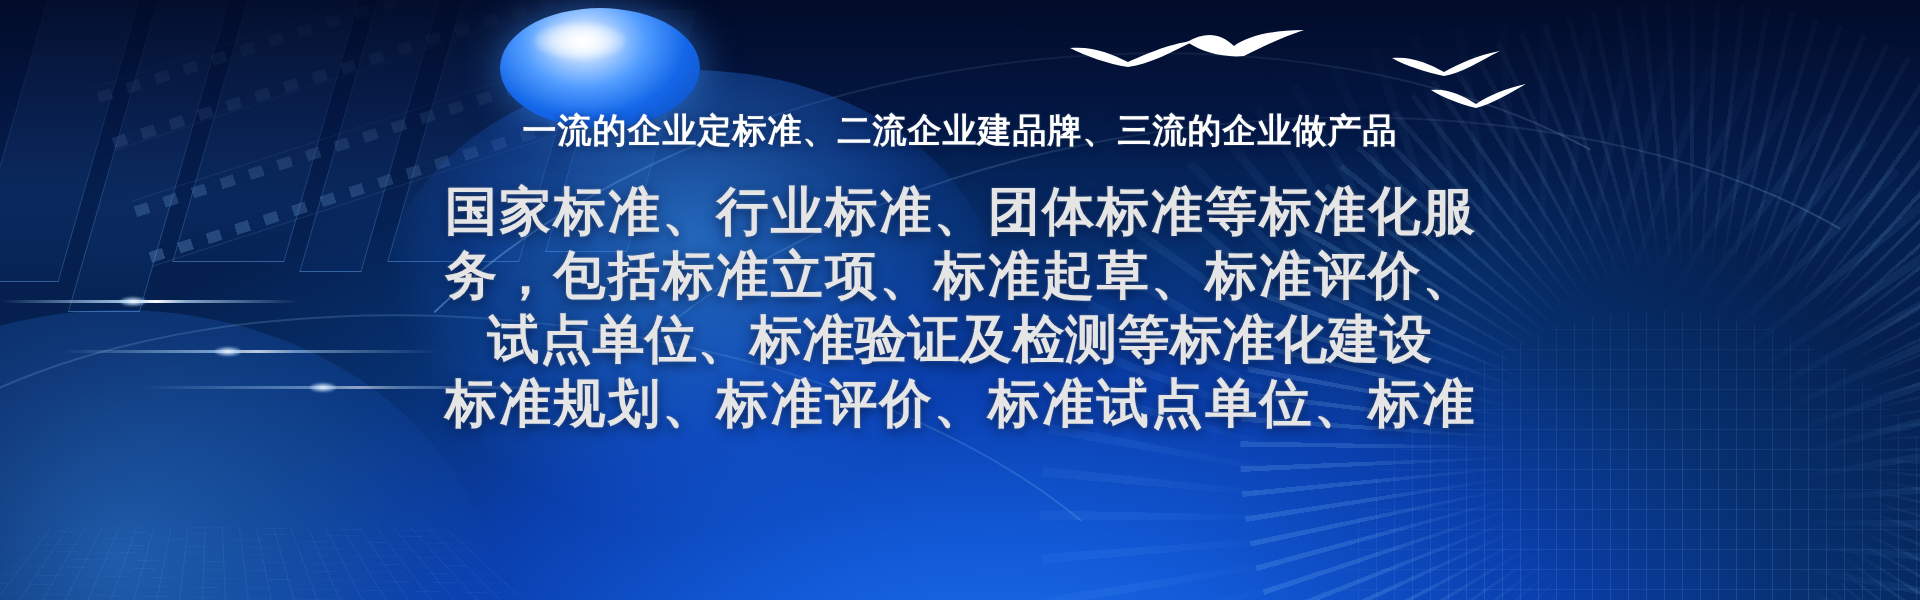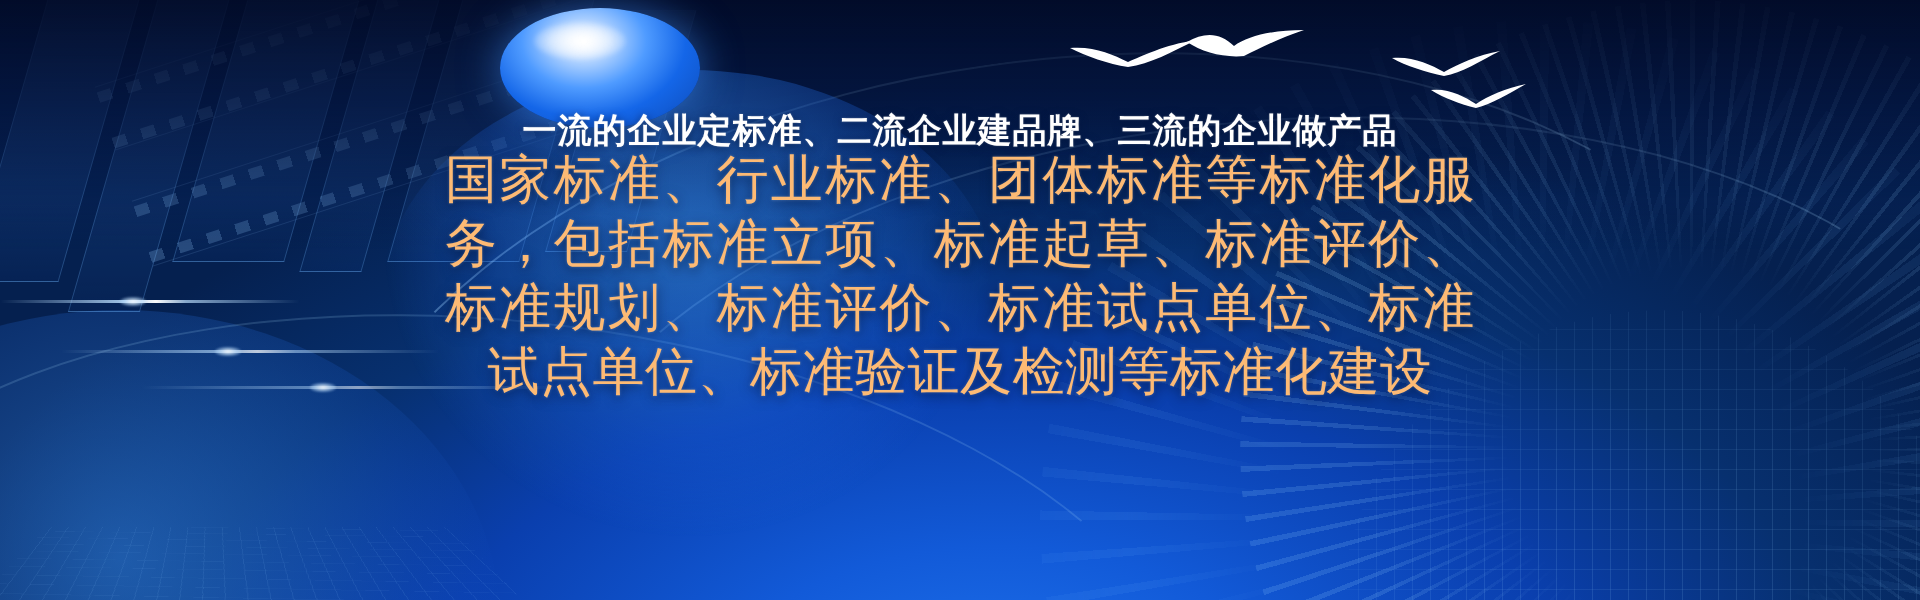--- a/index.html
+++ b/index.html
@@ -198,25 +198,26 @@
     margin-top: 113px;
     font-size: 34px;
     line-height: 1;
     font-weight: 700;
     color: #ffffff;
     letter-spacing: 1px;
     white-space: nowrap;
     text-shadow: 0 2px 8px rgba(2,20,60,0.75), 0 0 2px rgba(255,255,255,0.35);
   }
   .body-copy {
+    margin-top: 32px;
     width: 1030px;
     font-size: 52px;
     line-height: 64px;
-    font-weight: 400;
-    color: #fdba74;
+    font-weight: 700;
+    color: #e5e5e5;
     text-align: center;
     letter-spacing: 0.5px;
     text-shadow: 0 3px 12px rgba(2,20,60,0.8), 0 0 3px rgba(255,255,255,0.3);
   }
   .body-copy .line { display: block; }
   .body-copy .line.l1,
   .body-copy .line.l2,
   .body-copy .line.l3 { text-align: justify; text-align-last: justify; }
   .body-copy .line.l4 { text-align: center; }
 </style>
@@ -290,18 +291,18 @@
       <path d="M1 8 C18 6 34 14 46 22 C58 14 76 6 96 2 C78 12 62 22 46 26 C30 22 14 16 1 8 Z" fill="#ffffff"></path>
     </svg>
   </div>
 
   <div class="text-layer">
     <div class="headline">一流的企业定标准、二流企业建品牌、三流的企业做产品</div>
 
     <div class="body-copy">
       <span class="line l1">国家标准、行业标准、团体标准等标准化服</span>
       <span class="line l2">务，包括标准立项、标准起草、标准评价、</span>
+      <span class="line l4">试点单位、标准验证及检测等标准化建设</span>
       <span class="line l3">标准规划、标准评价、标准试点单位、标准</span>
-      <span class="line l4">试点单位、标准验证及检测等标准化建设</span>
     </div>
   </div>
 
 </div>
 
 </body></html>

